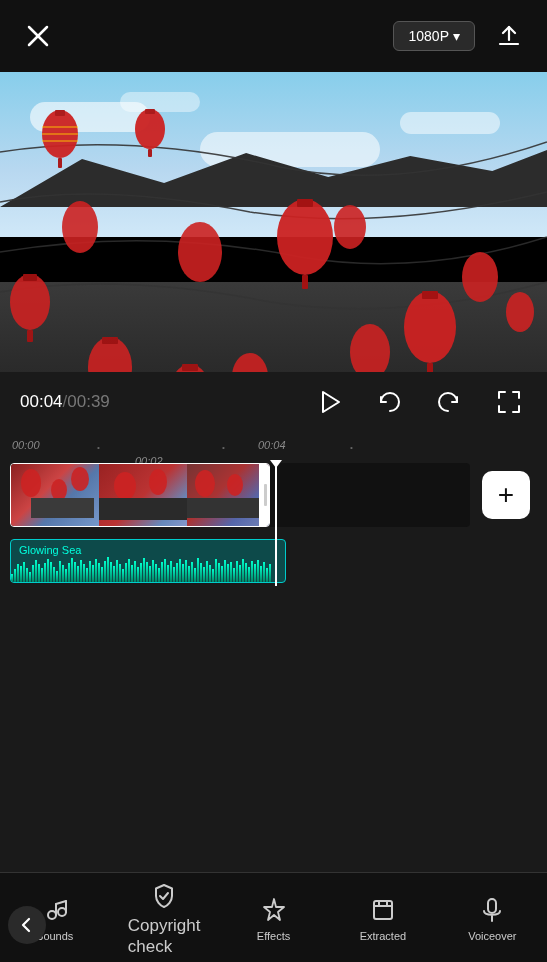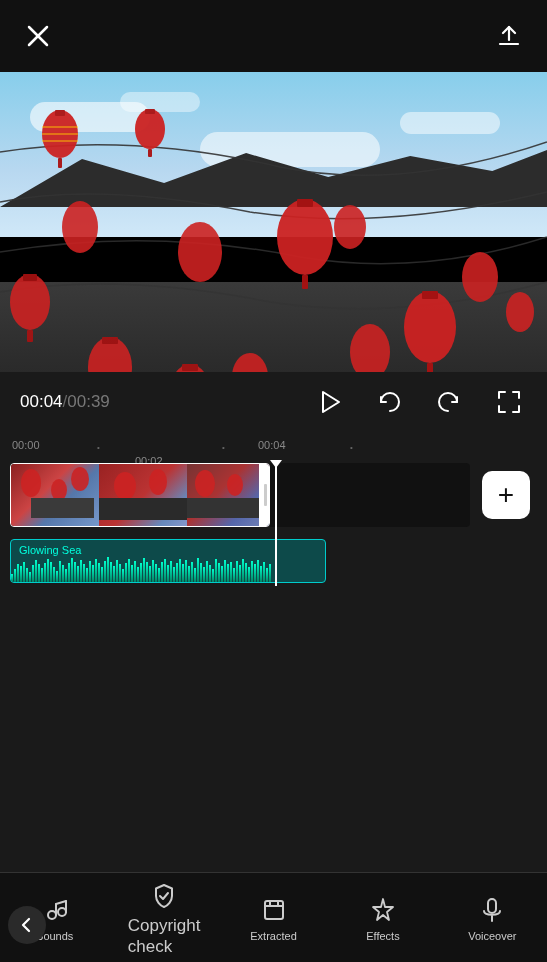--- a/index.html
+++ b/index.html
@@ -127,21 +127,21 @@
 
     
     .audio-track {
       display: flex;
       align-items: center;
       height: 50px;
       padding: 0 10px;
       position: relative;
     }
     .audio-clip {
-      width: 316px;
+      width: 276px;
       height: 44px;
       border-radius: 4px;
       background: #0d4a4a;
       border: 1.5px solid #00cccc;
       position: relative;
       overflow: hidden;
     }
     .audio-label {
       position: absolute;
       left: 8px;
@@ -277,20 +277,24 @@
 <body>
 
 <div class="top-bar">
   <div class="top-bar-close">
     <svg width="22" height="22" viewBox="0 0 22 22" fill="none">
       <line x1="2" y1="2" x2="20" y2="20" stroke="#fff" stroke-width="2.5" stroke-linecap="round"></line>
       <line x1="20" y1="2" x2="2" y2="20" stroke="#fff" stroke-width="2.5" stroke-linecap="round"></line>
     </svg>
   </div>
   <div class="top-bar-right">
+    <button class="resolution-btn">
+      <span>1080P</span>
+      <span>▾</span>
+    </button>
     <div class="export-btn">
       <svg width="26" height="26" viewBox="0 0 26 26" fill="none">
         <line x1="13" y1="4" x2="13" y2="17" stroke="#fff" stroke-width="2.2" stroke-linecap="round"></line>
         <polyline points="7,10 13,4 19,10" stroke="#fff" stroke-width="2.2" stroke-linecap="round" stroke-linejoin="round" fill="none"></polyline>
         <line x1="4" y1="21" x2="22" y2="21" stroke="#fff" stroke-width="2.2" stroke-linecap="round"></line>
       </svg>
     </div>
   </div>
 </div>
 
@@ -387,21 +391,21 @@
         <polyline points="23,17 23,23 17,23" stroke="#fff" stroke-width="2" stroke-linecap="round" stroke-linejoin="round" fill="none"></polyline>
         <polyline points="9,23 3,23 3,17" stroke="#fff" stroke-width="2" stroke-linecap="round" stroke-linejoin="round" fill="none"></polyline>
       </svg>
     </div>
   </div>
 </div>
 
 <div class="timeline-wrapper">
 
   <div class="ruler-container">
-    <div style="position:relative;height:28px;padding:0 2px;">
+    <div style="position:relative;height:28px;padding:0 2px;font-style:italic;">
       <span style="position:absolute;left:12px;top:7px;font-size:11px;color:#888;">00:00</span>
       <span style="position:absolute;left:97px;top:11px;font-size:8px;color:#666;">•</span>
       <span style="position:absolute;left:135px;top:7px;font-size:11px;color:#888;margin-top:16px;">00:02</span>
       <span style="position:absolute;left:222px;top:11px;font-size:8px;color:#666;">•</span>
       <span style="position:absolute;left:258px;top:7px;font-size:11px;color:#888;">00:04</span>
       <span style="position:absolute;left:350px;top:11px;font-size:8px;color:#666;">•</span>
     </div>
   </div>
 
   <div style="position:relative;">
@@ -578,36 +582,36 @@
         <path d="M13,2 L5,5.5 L5,13 C5,18 9,22.5 13,24 C17,22.5 21,18 21,13 L21,5.5 Z" stroke="#ccc" stroke-width="2" stroke-linejoin="round"></path>
         <polyline points="9,13 12,16 17,10" stroke="#ccc" stroke-width="2" stroke-linecap="round" stroke-linejoin="round"></polyline>
       </svg>
     </div>
     <span class="nav-label" style="font-size:17px;color:#ccc;text-align:left;line-height:1.2;">Copyright<br>check</span>
   </div>
 
   <div class="nav-item">
     <div class="nav-icon">
       <svg width="26" height="26" viewBox="0 0 26 26" fill="none">
+        <polygon points="13,2 15,10 23,10 17,15 19,23 13,18 7,23 9,15 3,10 11,10" stroke="#ccc" stroke-width="1.8" stroke-linejoin="round" fill="none"></polygon>
+      </svg>
+    </div>
+    <span class="nav-label">Effects</span>
+  </div>
+
+  <div class="nav-item">
+    <div class="nav-icon">
+      <svg width="26" height="26" viewBox="0 0 26 26" fill="none">
         <rect x="4" y="4" width="18" height="18" rx="2" stroke="#ccc" stroke-width="2"></rect>
         <polyline points="4,9 22,9" stroke="#ccc" stroke-width="2"></polyline>
         <line x1="9" y1="4" x2="9" y2="9" stroke="#ccc" stroke-width="2"></line>
         <line x1="17" y1="4" x2="17" y2="9" stroke="#ccc" stroke-width="2"></line>
       </svg>
     </div>
     <span class="nav-label">Extracted</span>
-  </div>
-
-  <div class="nav-item">
-    <div class="nav-icon">
-      <svg width="26" height="26" viewBox="0 0 26 26" fill="none">
-        <polygon points="13,2 15,10 23,10 17,15 19,23 13,18 7,23 9,15 3,10 11,10" stroke="#ccc" stroke-width="1.8" stroke-linejoin="round" fill="none"></polygon>
-      </svg>
-    </div>
-    <span class="nav-label">Effects</span>
   </div>
 
   <div class="nav-item">
     <div class="nav-icon">
       <svg width="26" height="26" viewBox="0 0 26 26" fill="none">
         <rect x="9" y="2" width="8" height="14" rx="4" stroke="#ccc" stroke-width="2"></rect>
         <path d="M5,14 C5,19 21,19 21,14" stroke="#ccc" stroke-width="2" stroke-linecap="round" fill="none"></path>
         <line x1="13" y1="19" x2="13" y2="24" stroke="#ccc" stroke-width="2" stroke-linecap="round"></line>
       </svg>
     </div>

